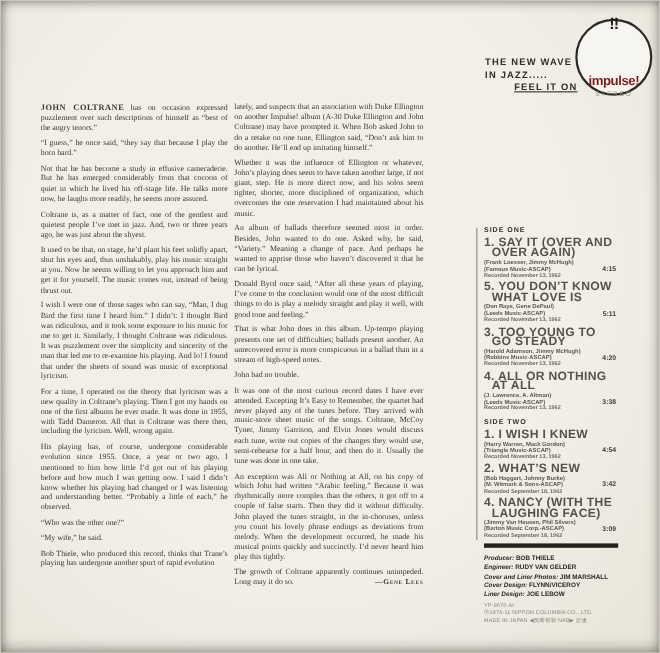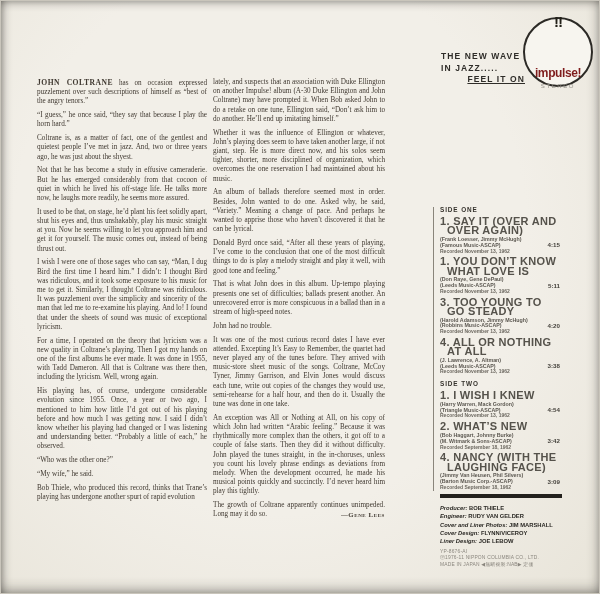--- a/index.html
+++ b/index.html
@@ -30,21 +30,21 @@
     position:absolute;left:523px;top:17px;width:66px;height:66px;
     border:2px solid #2c2a26;border-radius:50%;background:#f7f5ef;
     display:flex;flex-direction:column;align-items:center;justify-content:center;
     font-family:"Liberation Sans",sans-serif;
   }
   .logo-mark{font-size:15px;font-weight:bold;color:#232119;line-height:12px;letter-spacing:-1px;}
   .logo-name{font-size:12px;font-weight:bold;color:#7f1d1d;letter-spacing:-0.4px;line-height:14px;margin-top:38px;}
   .logo-sub{font-size:6px;color:#928f87;letter-spacing:1.6px;margin-top:3px;}
   
   .col{
-    position:absolute;top:78px;width:170px;
+    position:absolute;top:93px;width:170px;
     font-size:7.2px;line-height:9.2px;color:#3f3830;
     text-align:justify;
   }
   .col1{left:37px;}
   .col2{left:213px;width:172px;}
   .col p{margin:0 0 4.6px 0;}
   .lead{font-weight:bold;letter-spacing:0.5px;font-size:7.6px;}
   .sig{float:right;font-variant:small-caps;letter-spacing:0.6px;font-weight:bold;font-size:6.8px;}
   
   .vrule{position:absolute;left:433px;top:207px;width:1px;height:284px;background:#8a857b;}
@@ -90,36 +90,36 @@
   </div>
   <div class="logo-circle">
     <div class="logo-mark">‼</div>
     <div class="logo-name">impulse!</div>
     <div class="logo-sub">STEREO</div>
   </div>
 
   <div class="col col1">
     <p><span class="lead">JOHN COLTRANE</span><span> has on occasion expressed puzzlement over such descriptions of himself as “best of the angry tenors.”</span></p>
     <p>“I guess,” he once said, “they say that because I play the horn hard.”</p>
+    <p>Not that he has become a study in effusive cameraderie. But he has emerged considerably from that cocoon of quiet in which he lived his off-stage life. He talks more now, he laughs more readily, he seems more assured.</p>
     <p>Coltrane is, as a matter of fact, one of the gentlest and quietest people I’ve met in jazz. And, two or three years ago, he was just about the shyest.</p>
-    <p>Not that he has become a study in effusive cameraderie. But he has emerged considerably from that cocoon of quiet in which he lived his off-stage life. He talks more now, he laughs more readily, he seems more assured.</p>
     <p>It used to be that, on stage, he’d plant his feet solidly apart, shut his eyes and, thus unshakably, play his music straight at you. Now he seems willing to let you approach him and get it for yourself. The music comes out, instead of being thrust out.</p>
     <p>I wish I were one of those sages who can say, “Man, I dug Bird the first time I heard him.” I didn’t: I thought Bird was ridiculous, and it took some exposure to his music for me to get it. Similarly, I thought Coltrane was ridiculous. It was puzzlement over the simplicity and sincerity of the man that led me to re-examine his playing. And lo! I found that under the sheets of sound was music of exceptional lyricism.</p>
     <p>For a time, I operated on the theory that lyricism was a new quality in Coltrane’s playing. Then I got my hands on one of the first albums he ever made. It was done in 1955, with Tadd Dameron. All that is Coltrane was there then, including the lyricism. Well, wrong again.</p>
     <p>His playing has, of course, undergone considerable evolution since 1955. Once, a year or two ago, I mentioned to him how little I’d got out of his playing before and how much I was getting now. I said I didn’t know whether his playing had changed or I was listening and understanding better. “Probably a little of each,” he observed.</p>
     <p>“Who was the other one?”</p>
     <p>“My wife,” he said.</p>
     <p>Bob Thiele, who produced this record, thinks that Trane’s playing has undergone another spurt of rapid evolution</p>
   </div>
 
   <div class="col col2">
     <p>lately, and suspects that an association with Duke Ellington on another Impulse! album (A-30 Duke Ellington and John Coltrane) may have prompted it. When Bob asked John to do a retake on one tune, Ellington said, “Don’t ask him to do another. He’ll end up imitating himself.”</p>
     <p>Whether it was the influence of Ellington or whatever, John’s playing does seem to have taken another large, if not giant, step. He is more direct now, and his solos seem tighter, shorter, more disciplined of organization, which overcomes the one reservation I had maintained about his music.</p>
     <p>An album of ballads therefore seemed most in order. Besides, John wanted to do one. Asked why, he said, “Variety.” Meaning a change of pace. And perhaps he wanted to apprise those who haven’t discovered it that he can be lyrical.</p>
-    <p>Donald Byrd once said, “After all these years of playing, I’ve come to the conclusion that one of the most difficult things to do is play a melody straight and play it well, with good tone and feeling.”</p>
+    <p>Donald Byrd once said, “After all these years of playing, I’ve come to the conclusion would one of the most difficult things to do is play a melody straight and play it well, with good tone and feeling.”</p>
     <p>That is what John does in this album. Up-tempo playing presents one set of difficulties; ballads present another. An unrecovered error is more conspicuous in a ballad than in a stream of high-speed notes.</p>
     <p>John had no trouble.</p>
     <p>It was one of the most curious record dates I have ever attended. Excepting It’s Easy to Remember, the quartet had never played any of the tunes before. They arrived with music-store sheet music of the songs. Coltrane, McCoy Tyner, Jimmy Garrison, and Elvin Jones would discuss each tune, write out copies of the changes they would use, semi-rehearse for a half hour, and then do it. Usually the tune was done in one take.</p>
     <p>An exception was All or Nothing at All, on his copy of which John had written “Arabic feeling.” Because it was rhythmically more complex than the others, it got off to a couple of false starts. Then they did it without difficulty. John played the tunes straight, in the in-choruses, unless you count his lovely phrase endings as deviations from melody. When the development occurred, he made his musical points quickly and succinctly. I’d never heard him play this tightly.</p>
     <p><span>The growth of Coltrane apparently continues unimpeded. Long may it do so.</span><span class="sig">—Gene Lees</span></p>
   </div>
 
   <div class="vrule"></div>
 
   <div class="tracks">
@@ -127,21 +127,21 @@
       <div class="side-header">SIDE ONE</div>
 
       <div class="track">
         <div class="t-title">1. SAY IT (OVER AND OVER AGAIN)</div>
         <div class="t-cr">(Frank Loesser, Jimmy McHugh)</div>
         <div class="t-cr t-pubrow"><span>(Famous Music-ASCAP)</span><span class="t-time">4:15</span></div>
         <div class="t-rec">Recorded November 13, 1962</div>
       </div>
 
       <div class="track">
-        <div class="t-title">1. YOU DON’T KNOW WHAT LOVE IS</div>
+        <div class="t-title">5. YOU DON’T KNOW WHAT LOVE IS</div>
         <div class="t-cr">(Don Raye, Gene DePaul)</div>
         <div class="t-cr t-pubrow"><span>(Leeds Music-ASCAP)</span><span class="t-time">5:11</span></div>
         <div class="t-rec">Recorded November 13, 1962</div>
       </div>
 
       <div class="track">
         <div class="t-title">3. TOO YOUNG TO GO STEADY</div>
         <div class="t-cr">(Harold Adamson, Jimmy McHugh)</div>
         <div class="t-cr t-pubrow"><span>(Robbins Music-ASCAP)</span><span class="t-time">4:20</span></div>
         <div class="t-rec">Recorded November 13, 1962</div>

